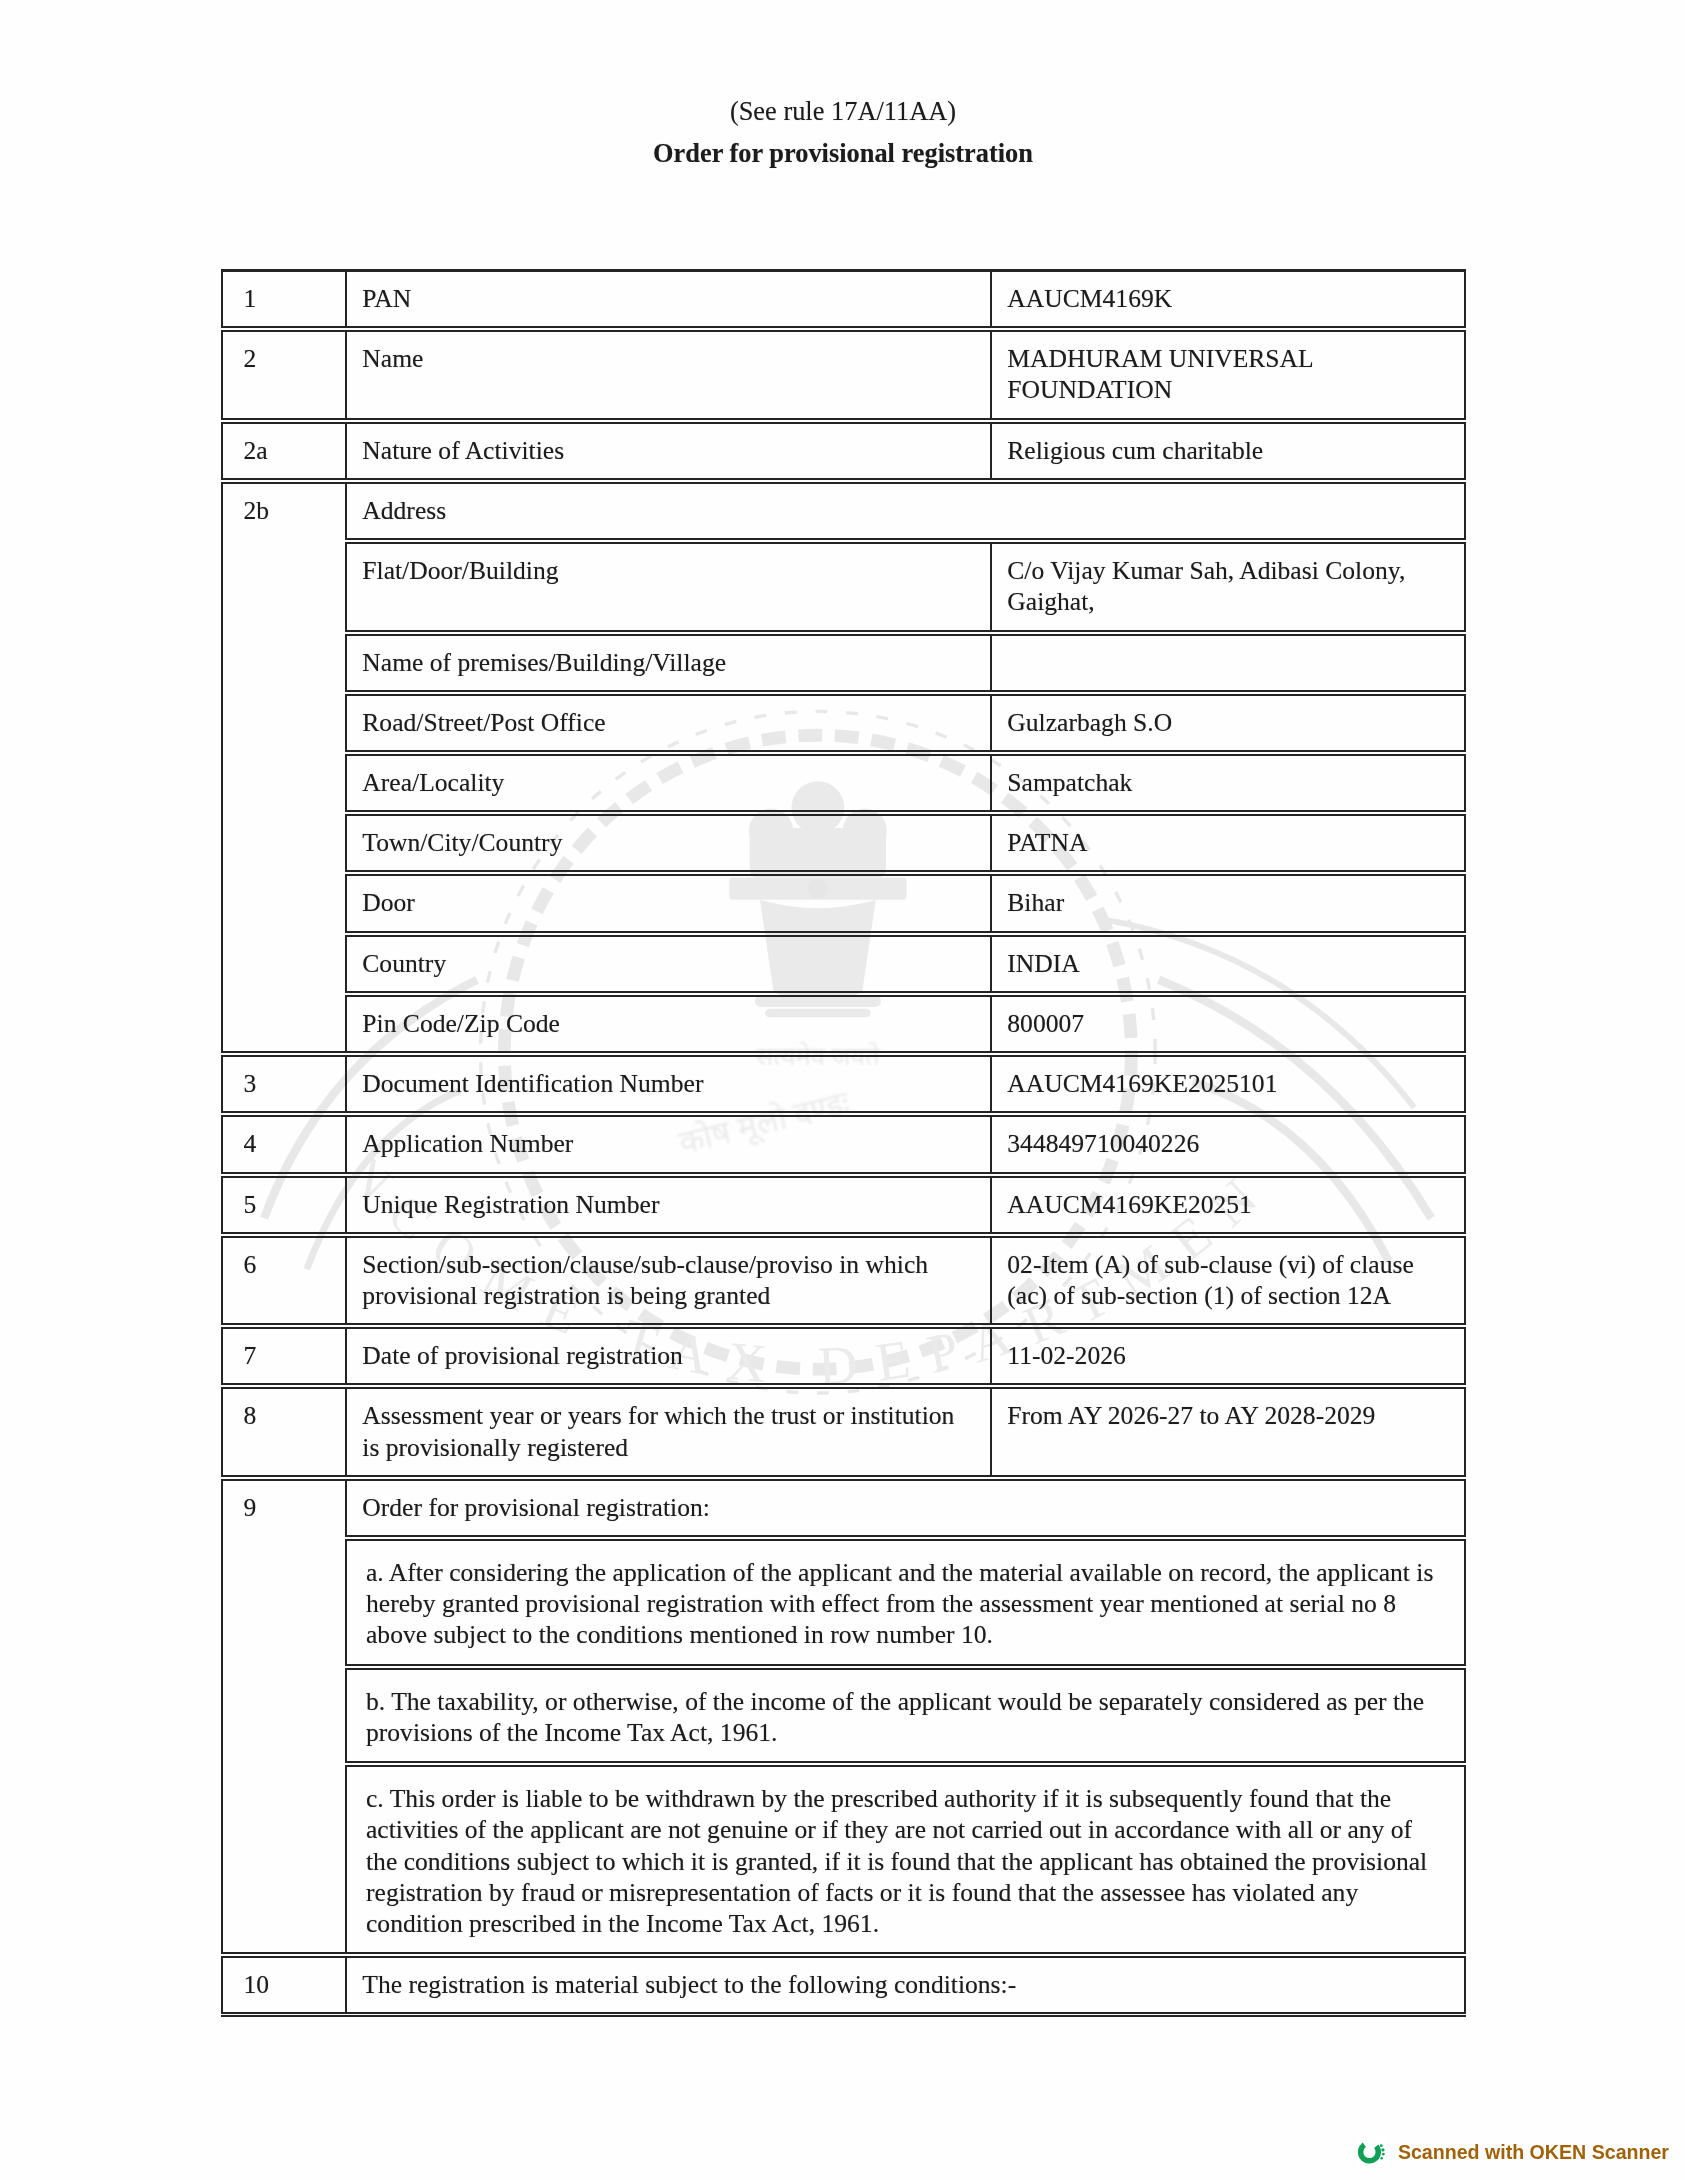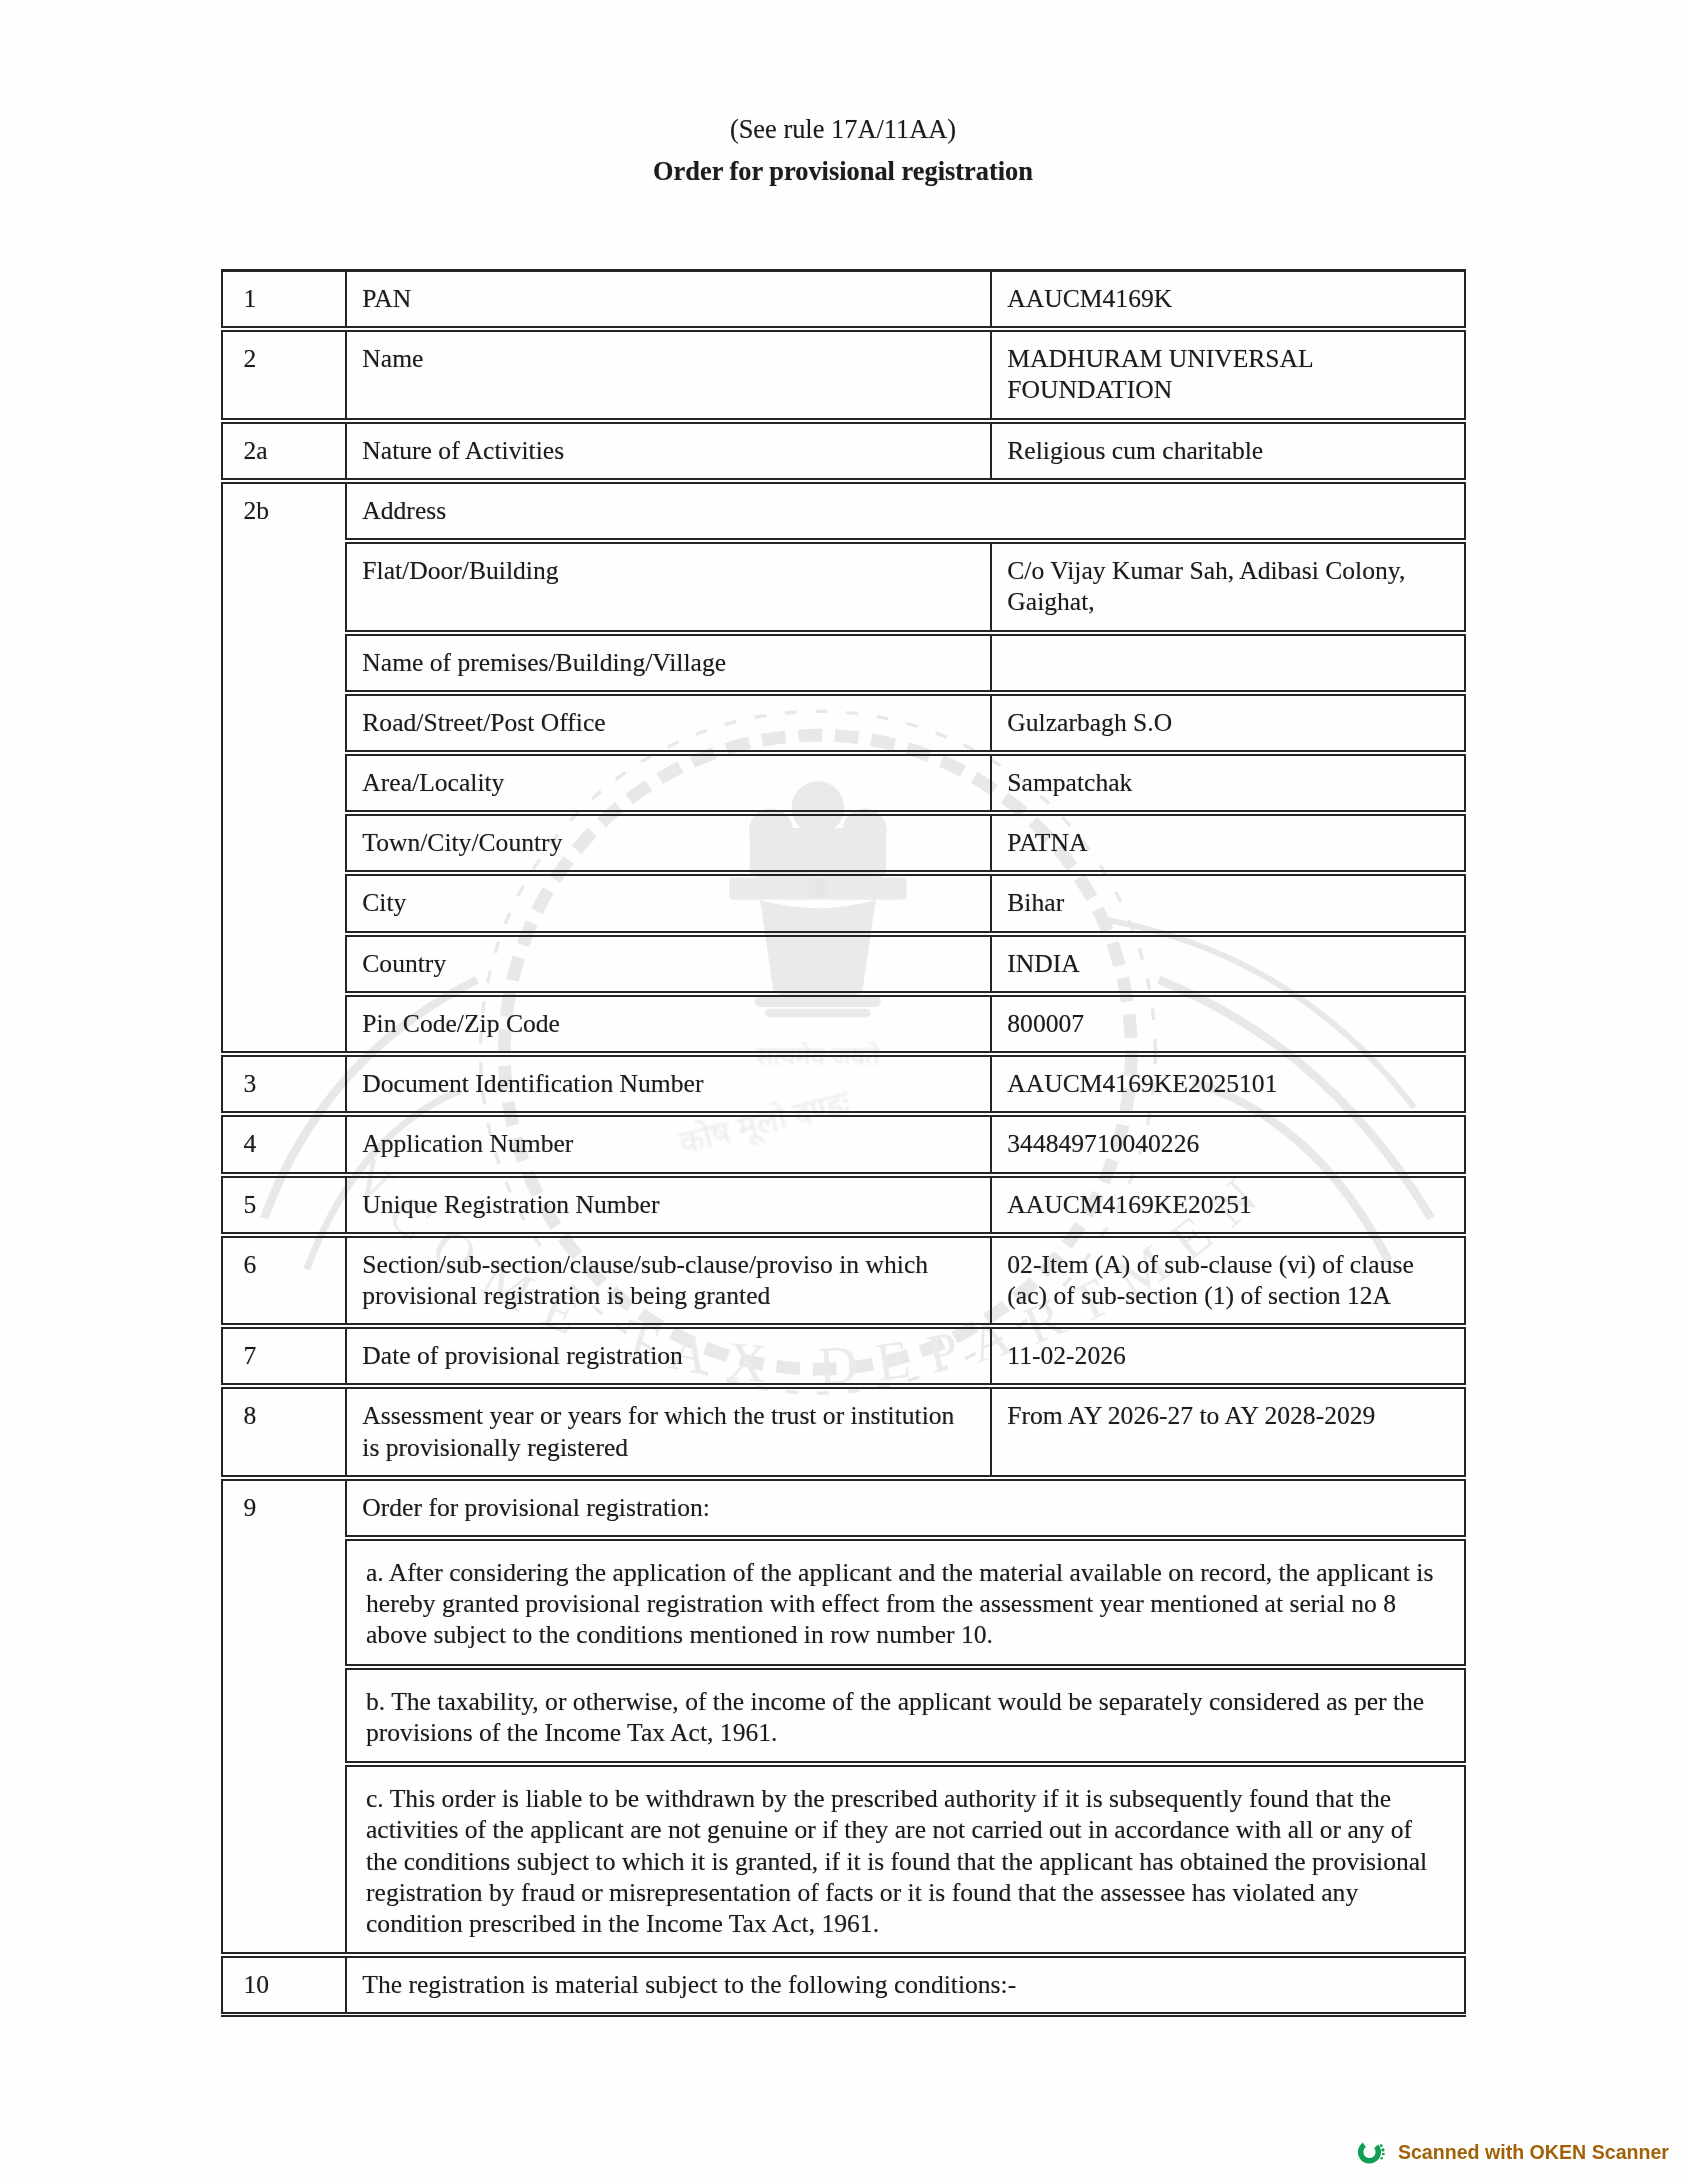--- a/index.html
+++ b/index.html
@@ -6,21 +6,21 @@
   .page{
     position:relative;width:1686px;height:2181px;background:#fefefe;overflow:hidden;
     font-family:"Liberation Serif","DejaVu Serif",serif;color:#1c1c1c;
   }
   
   .watermark{position:absolute;left:0;top:0;width:1686px;height:2181px;pointer-events:none;}
   
   .doc-header{position:absolute;left:221px;top:65px;width:1244px;text-align:center;z-index:2;}
   .doc-header h1{margin:0;font-size:42px;font-weight:700;letter-spacing:0.4px;
     text-shadow:0 0 0.9px rgba(10,10,10,.45);}
-  .rule-line{margin-top:49px;font-size:26.4px;text-shadow:0 0 0.9px rgba(10,10,10,.35);}
+  .rule-line{margin-top:31px;font-size:26.4px;text-shadow:0 0 0.9px rgba(10,10,10,.35);}
   .order-line{margin-top:11px;font-size:26.4px;text-shadow:0 0 0.9px rgba(10,10,10,.35);font-weight:bold;}
   
   .form-table{
     position:absolute;left:221px;top:269px;width:1244px;z-index:2;
     border-collapse:collapse;table-layout:fixed;
     font-size:25.6px;line-height:1.22;
   }
   .form-table td{
     border:2.6px solid #242424;
     border-top:6px double #242424;
@@ -128,21 +128,21 @@
       </tr>
       <tr>
         <td class="lbl">Area/Locality</td>
         <td class="val">Sampatchak</td>
       </tr>
       <tr>
         <td class="lbl">Town/City/Country</td>
         <td class="val">PATNA</td>
       </tr>
       <tr>
-        <td class="lbl">City</td>
+        <td class="lbl">Door</td>
         <td class="val">Bihar</td>
       </tr>
       <tr>
         <td class="lbl">Country</td>
         <td class="val">INDIA</td>
       </tr>
       <tr>
         <td class="lbl">Pin Code/Zip Code</td>
         <td class="val">800007</td>
       </tr>

